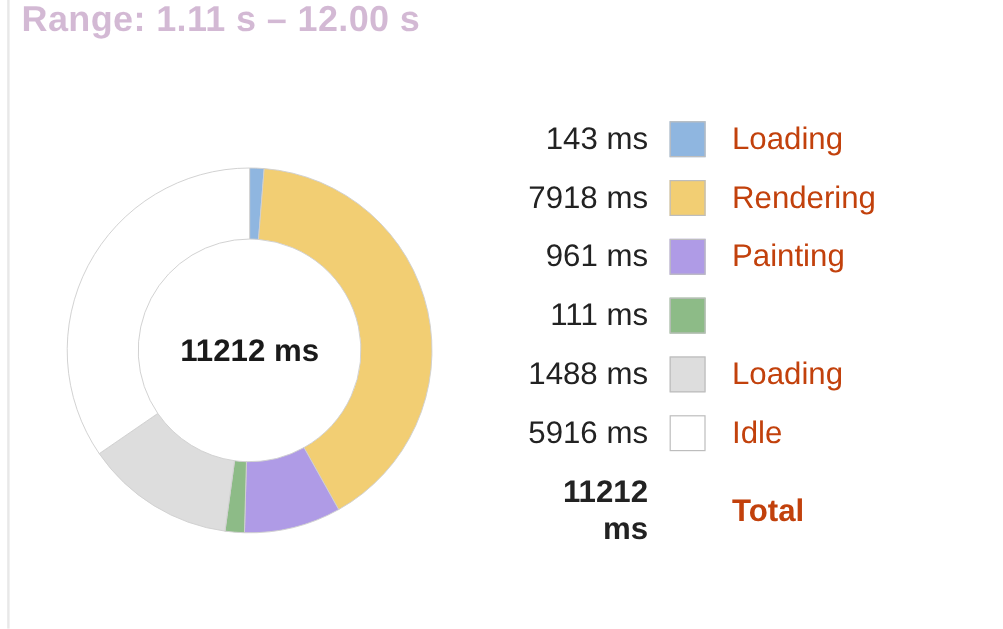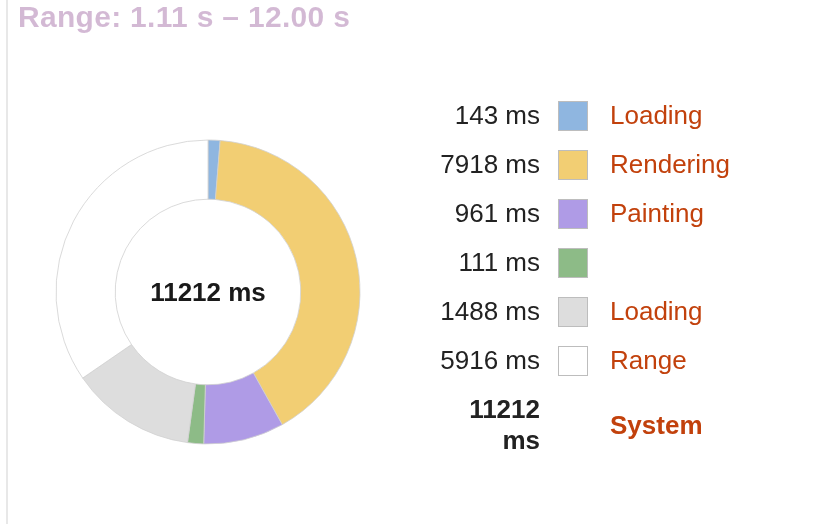--- a/index.html
+++ b/index.html
@@ -136,22 +136,22 @@
         <div class="legend-swatch" style="background: rgb(141, 187, 135);"></div>
       </div>
       <div class="legend-row">
         <div class="legend-value">1488 ms</div>
         <div class="legend-swatch" style="background: rgb(221, 221, 221);"></div>
         <div class="legend-label">Loading</div>
       </div>
       <div class="legend-row">
         <div class="legend-value">5916 ms</div>
         <div class="legend-swatch" style="background: rgb(255, 255, 255);"></div>
-        <div class="legend-label">Range</div>
+        <div class="legend-label">Idle</div>
       </div>
       <div class="legend-row legend-total">
         <div class="legend-value">11212 ms</div>
         <div class="legend-swatch"></div>
-        <div class="legend-label">System</div>
+        <div class="legend-label">Total</div>
       </div>
     </div>
 
 </div>
 
 </body></html>

